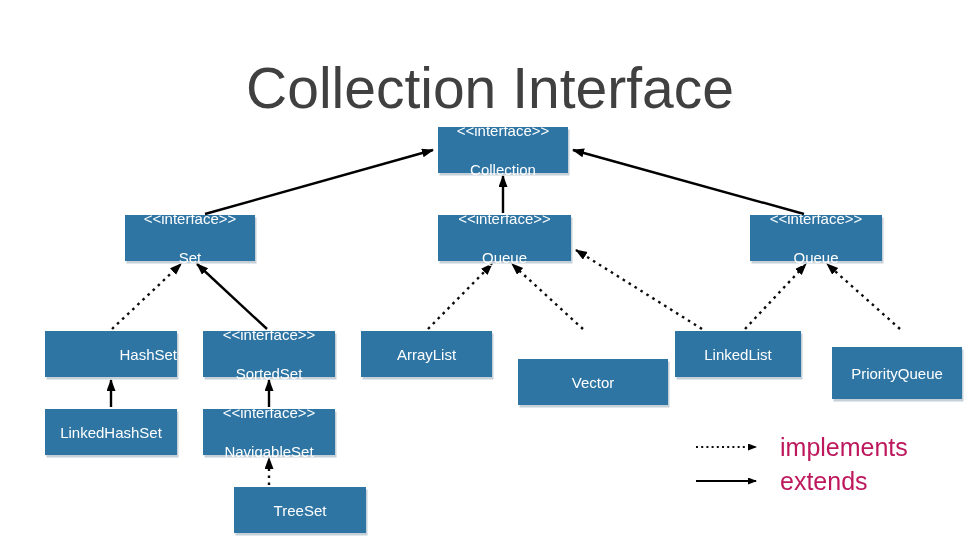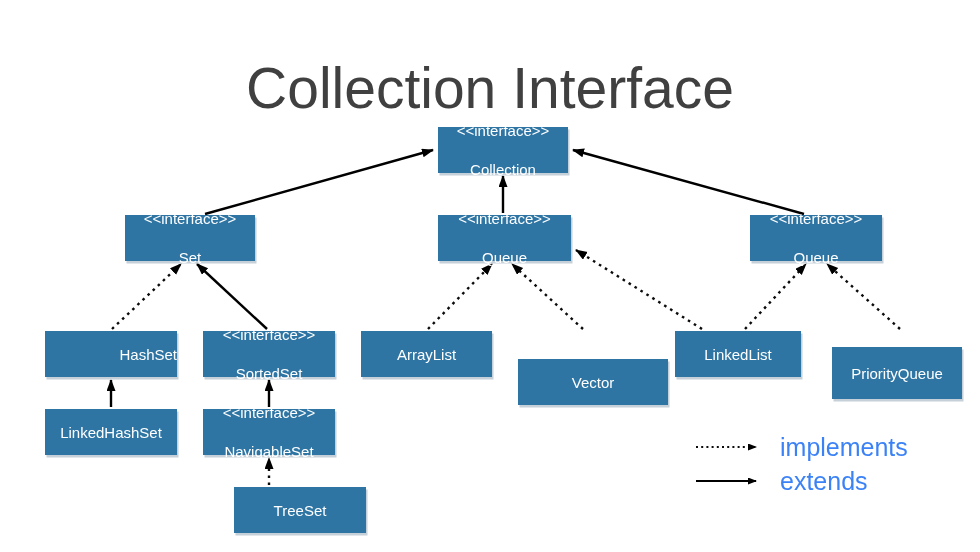--- a/index.html
+++ b/index.html
@@ -20,21 +20,21 @@
     font-size:15px; line-height:19px; text-align:center;
     box-shadow:1.5px 2.5px 0 #c6d0d8;
     gap:20px;
   }
   .node span { display:block; }
   .legend { position:absolute; left:694px; top:430px; }
   .legend-row { display:flex; align-items:center; height:34px; }
   .legend-swatch { width:72px; height:14px; margin-right:14px; }
   .legend-swatch line.implements { stroke:#0b0b0b; stroke-width:2; stroke-dasharray:2 3.2; }
   .legend-swatch line.extends { stroke:#000; stroke-width:2; }
-  .legend-label { font-size:25px; color:#3b82f6; }
+  .legend-label { font-size:25px; color:#be185d; }
 </style>
 </head>
 <body>
 
 <div class="stage">
 
   <div class="title">Collection Interface</div>
 
   <svg class="edges" id="edges-svg" viewBox="0 0 980 552" xmlns="http://www.w3.org/2000/svg">
     <defs>

